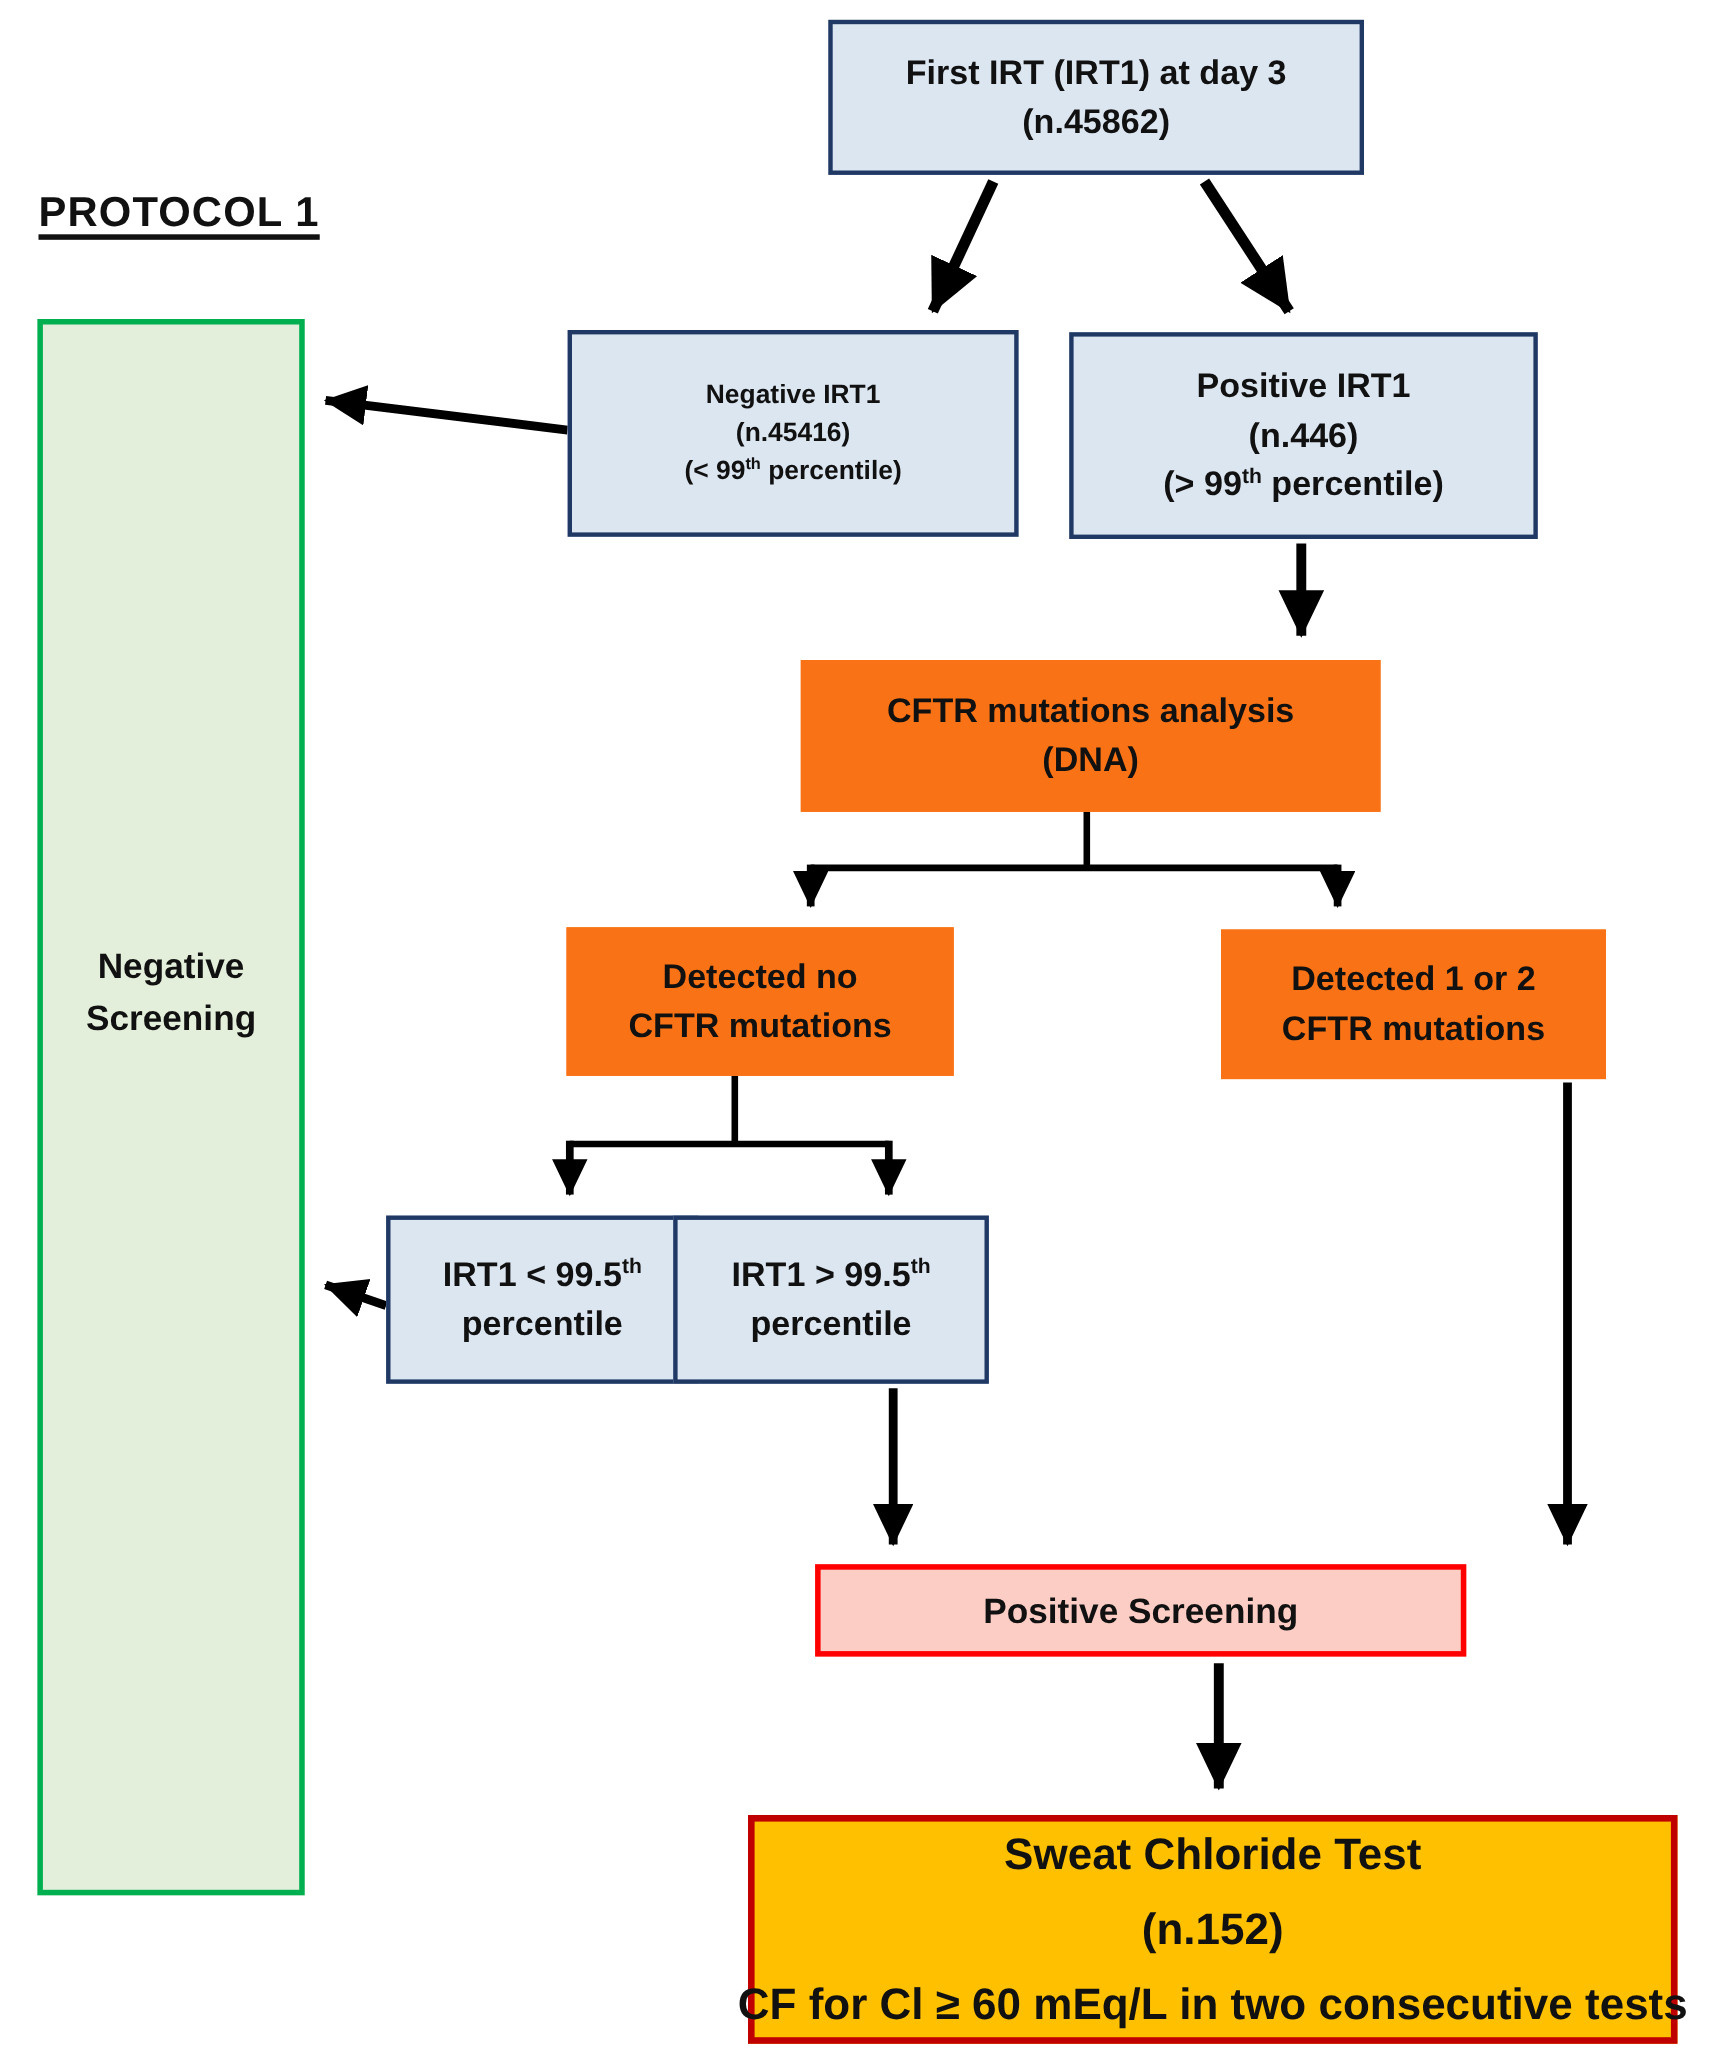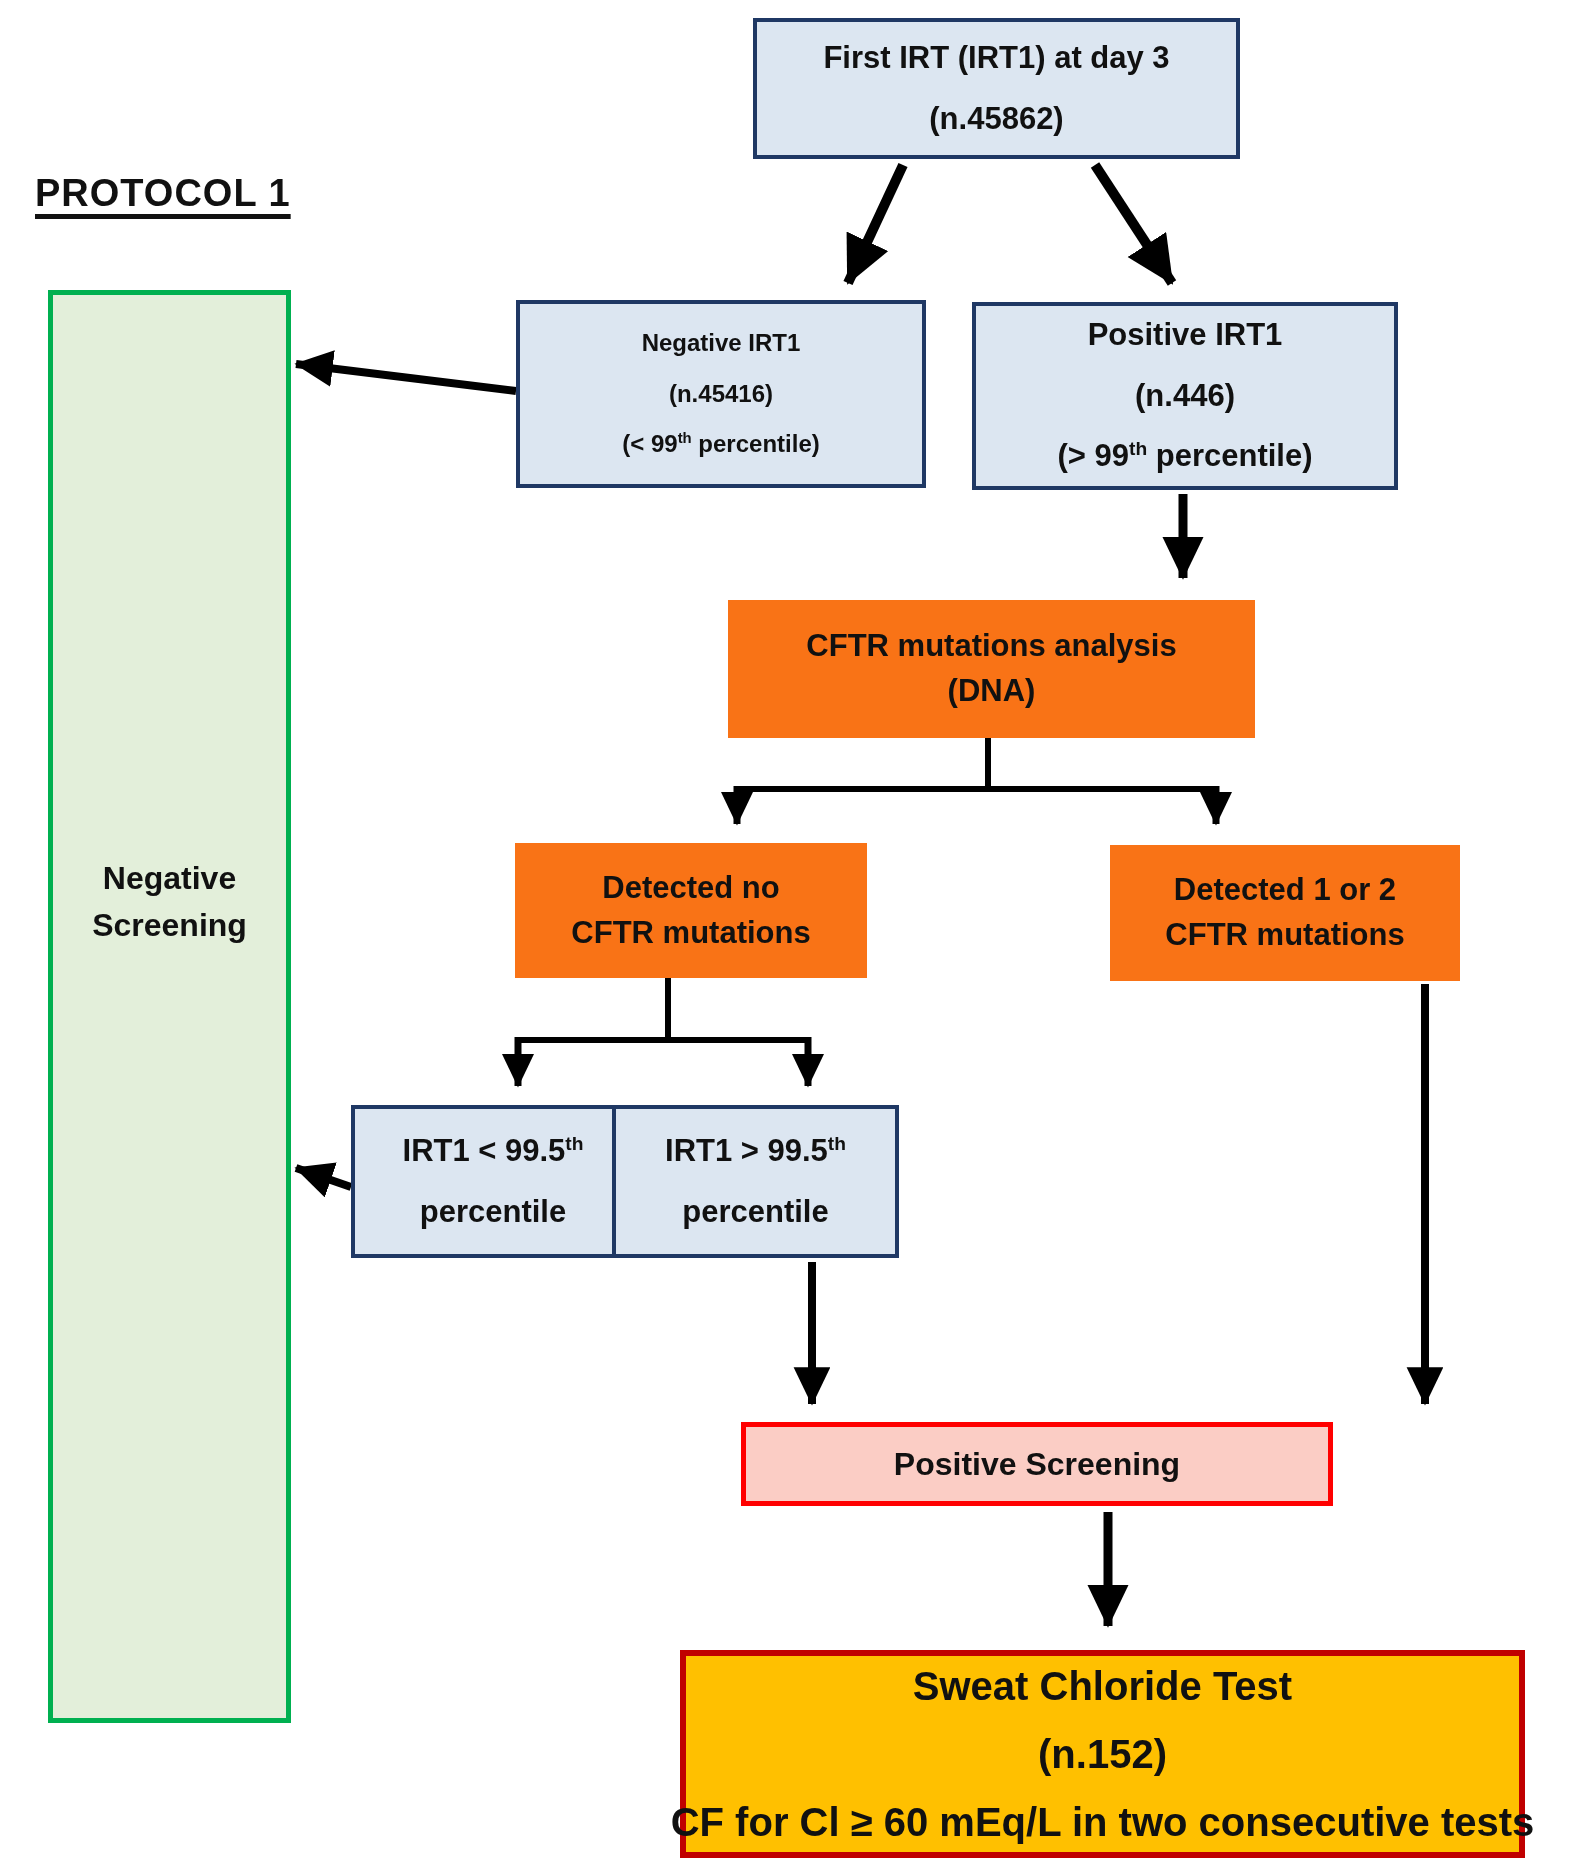--- a/index.html
+++ b/index.html
@@ -5,32 +5,32 @@
   html,body{margin:0;padding:0;background:#ffffff;}
   body{font-family:"Liberation Sans", sans-serif;}
   .canvas{position:relative;width:1572px;height:1869px;background:#ffffff;overflow:hidden;}
   .arrows{position:absolute;left:0;top:0;width:1572px;height:1869px;}
 
   .node{position:absolute;display:flex;flex-direction:column;justify-content:center;align-items:center;
         text-align:center;font-weight:bold;color:#111;box-sizing:border-box;line-height:1.45;}
   .node .ln{white-space:nowrap;}
   sup{font-size:0.62em;vertical-align:super;line-height:0;}
 
-  .blue  {background:#dce6f1;border:4px solid #1f3864;gap:16px;}
+  .blue  {background:#dce6f1;border:4px solid #1f3864;}
   .pink  {background:#f97316;border:8px solid #f97316;}
   .green {background:#e3efda;border:5px solid #00b050;}
   .salmon{background:#fbcdc5;border:5px solid #ff0000;}
   .amber {background:#ffc000;border:6px solid #c00000;}
 
   .protocol{position:absolute;left:35px;top:172px;font-size:38px;font-weight:bold;
             color:#111;text-decoration:underline;text-decoration-thickness:5px;text-underline-offset:8px;
             letter-spacing:1px;}
 
   .n-first   {left:753px; top:18px;   width:487px; height:141px; font-size:31px;}
-  .n-negscr  {left:48px;  top:290px;  width:243px; height:1433px;font-size:32px; padding-bottom:210px;}
+  .n-negscr  {left:34px;  top:290px;  width:243px; height:1433px;font-size:32px; padding-bottom:210px;}
   .n-negirt  {left:516px; top:300px;  width:410px; height:188px; font-size:24px;}
   .n-posirt  {left:972px; top:302px;  width:426px; height:188px; font-size:31px;}
   .n-cftr    {left:728px; top:600px;  width:527px; height:138px; font-size:31px;}
   .n-detno   {left:515px; top:843px;  width:352px; height:135px; font-size:31px;}
   .n-det12   {left:1110px;top:845px;  width:350px; height:136px; font-size:31px;}
   .n-irtlt   {left:351px; top:1105px; width:284px; height:153px; font-size:31px;}
   .n-irtgt   {left:612px; top:1105px; width:287px; height:153px; font-size:31px;}
   .n-posscr  {left:725px; top:1422px; width:592px; height:84px;  font-size:32px;margin-left:16px;}
   .n-sweat   {left:680px; top:1650px; width:845px; height:208px; font-size:40px; line-height:1.7;}
 

